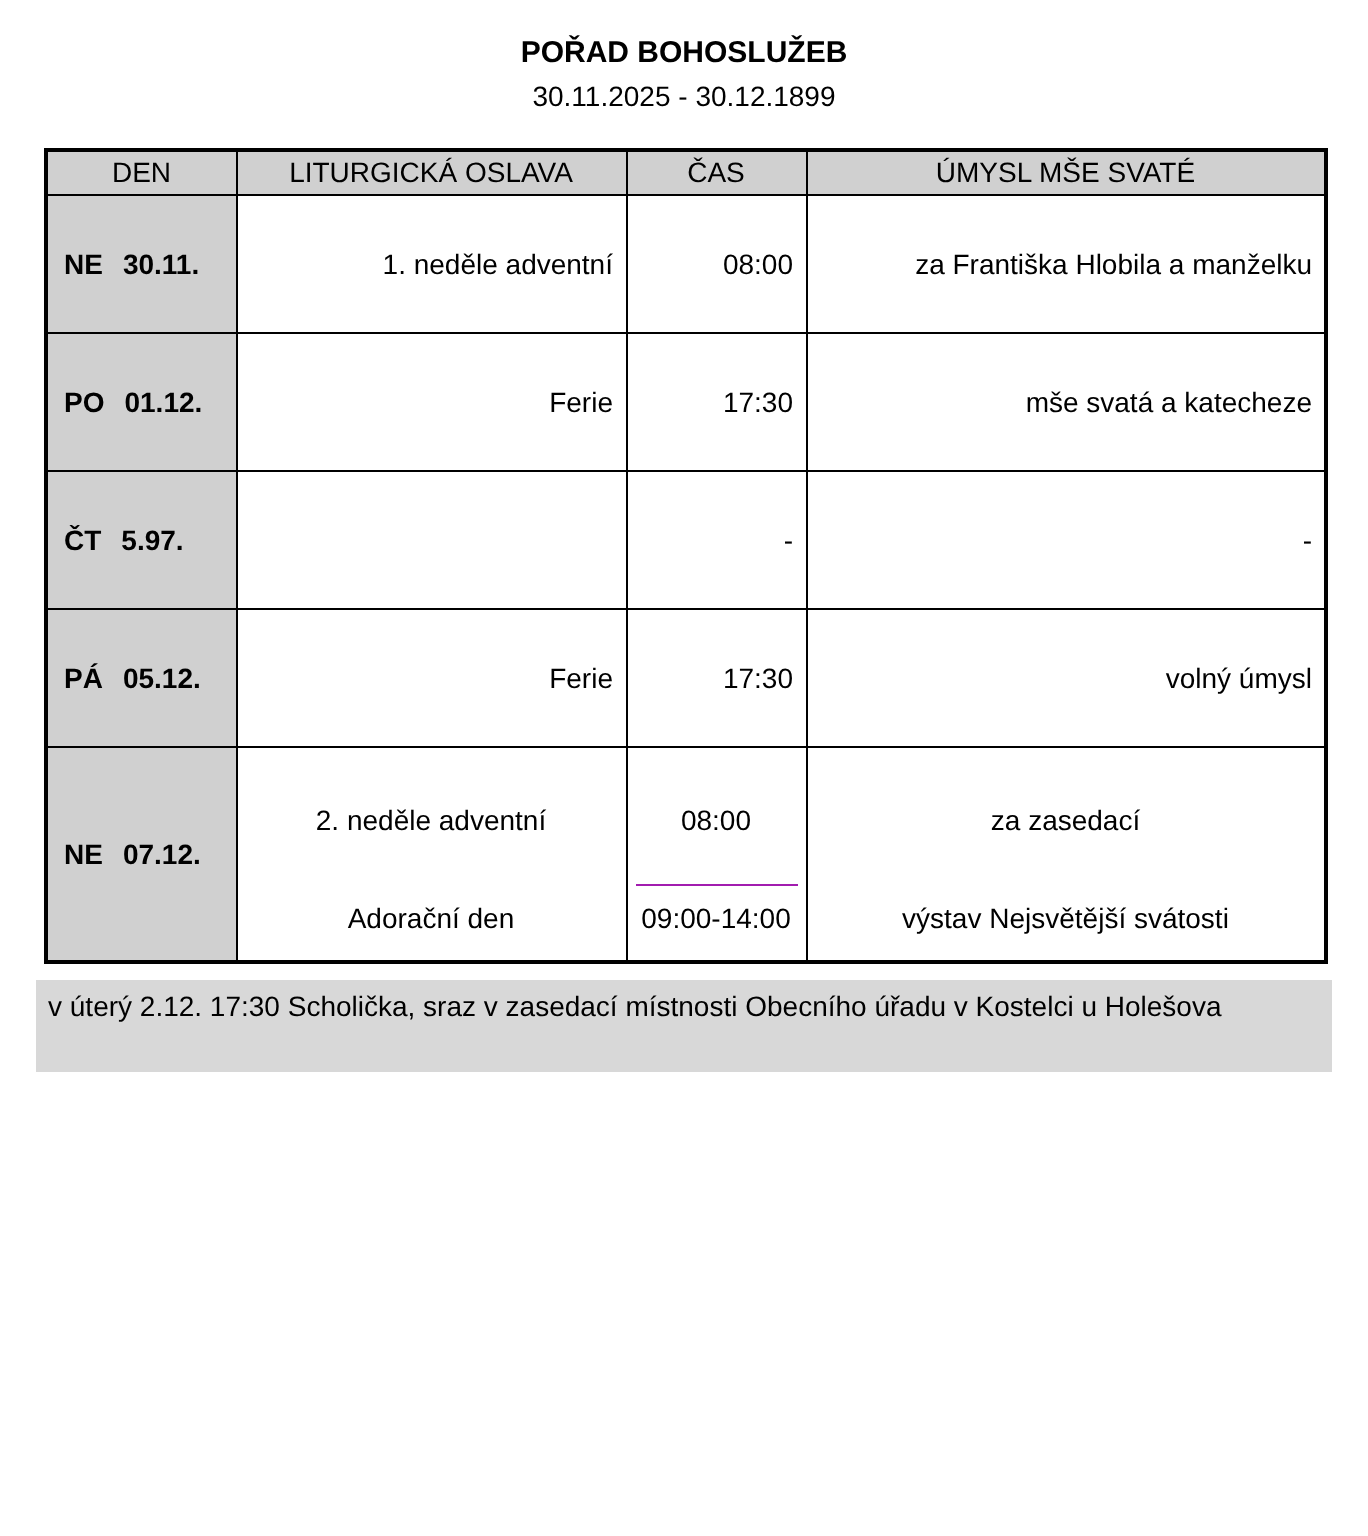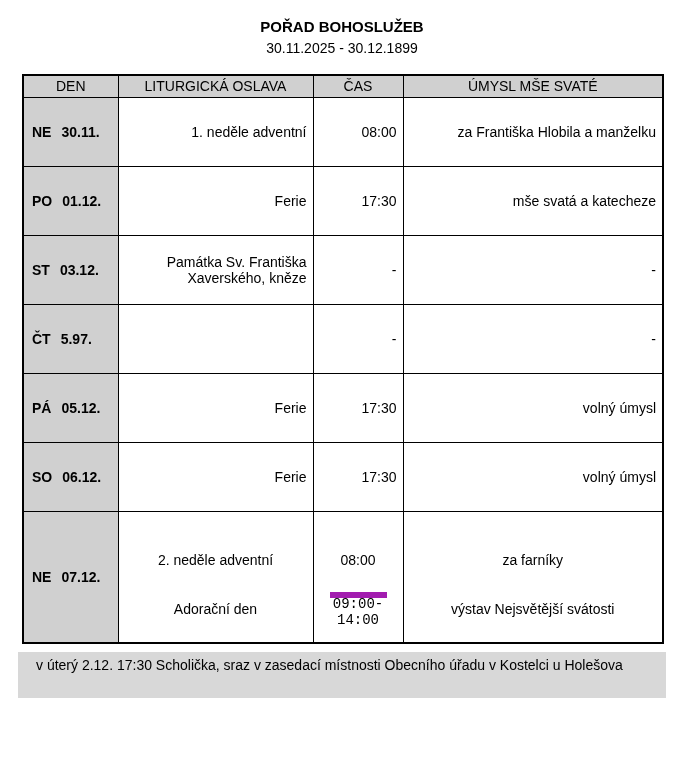--- a/index.html
+++ b/index.html
@@ -44,36 +44,36 @@
 
   td.den {
     background: #d0d0d0;
     font-weight: bold;
     padding-left: 8px;
   }
   td.den .den-inner { display: flex; gap: 10px; align-items: flex-start; }
 
   td.mid { text-align: right; padding: 2px 6px; }
 
-  td.two-line { padding: 16px; }
+  td.two-line { padding: 4px; }
   td.two-line .sub {
     display: flex; align-items: center; justify-content: center;
     text-align: center;
   }
   td.two-line .sub-top    { height: 64px; }
   td.two-line .sub-bottom { height: 34px; }
-  td.two-line .sub-bottom.boxed { border-top: 6px solid #a21caf; font-family: Liberation Mono, monospace; }
+  td.two-line .sub-bottom.boxed { border-top: 1px solid #a21caf; }
 
   .footer-note {
     margin: 8px 0 0 18px;
     width: 648px;
     background: #d8d8d8;
     font-size: 14px;
     line-height: 21px;
-    padding: 3px 6px 5px 18px;
+    padding: 3px 6px 5px 6px;
     min-height: 46px;
   }
 </style>
 </head>
 <body>
 
 <div class="page">
 
   <div class="titles">
     <div class="title-main">POŘAD BOHOSLUŽEB</div>
@@ -114,55 +114,33 @@
             <span>01.12.</span>
           </span>
         </td>
         <td class="mid">Ferie</td>
         <td class="mid">17:30</td>
         <td class="mid">mše svatá a katecheze</td>
       </tr>
       <tr>
         <td class="den">
           <span class="den-inner">
-            <span>ST</span>
-            <span>03.12.</span>
-          </span>
-        </td>
-        <td class="mid">Památka Sv. Františka Xaverského, kněze</td>
-        <td class="mid">-</td>
-        <td class="mid">-</td>
-      </tr>
-      <tr>
-        <td class="den">
-          <span class="den-inner">
             <span>ČT</span>
             <span>5.97.</span>
           </span>
         </td>
         <td class="mid"></td>
         <td class="mid">-</td>
         <td class="mid">-</td>
       </tr>
       <tr>
         <td class="den">
           <span class="den-inner">
             <span>PÁ</span>
             <span>05.12.</span>
-          </span>
-        </td>
-        <td class="mid">Ferie</td>
-        <td class="mid">17:30</td>
-        <td class="mid">volný úmysl</td>
-      </tr>
-      <tr>
-        <td class="den">
-          <span class="den-inner">
-            <span>SO</span>
-            <span>06.12.</span>
           </span>
         </td>
         <td class="mid">Ferie</td>
         <td class="mid">17:30</td>
         <td class="mid">volný úmysl</td>
       </tr>
       <tr class="row-tall">
         <td class="den">
           <span class="den-inner">
             <span>NE</span>
@@ -171,21 +149,21 @@
         </td>
         <td class="two-line">
           <div class="sub sub-top">2. neděle adventní</div>
           <div class="sub sub-bottom">Adorační den</div>
         </td>
         <td class="two-line">
           <div class="sub sub-top">08:00</div>
           <div class="sub sub-bottom boxed">09:00-14:00</div>
         </td>
         <td class="two-line">
-          <div class="sub sub-top">za farníky</div>
+          <div class="sub sub-top">za zasedací</div>
           <div class="sub sub-bottom">výstav Nejsvětější svátosti</div>
         </td>
       </tr>
     </tbody>
   </table>
 
   <div class="footer-note">v úterý 2.12. 17:30 Scholička, sraz v zasedací místnosti Obecního úřadu v Kostelci u Holešova</div>
 
 </div>
 

